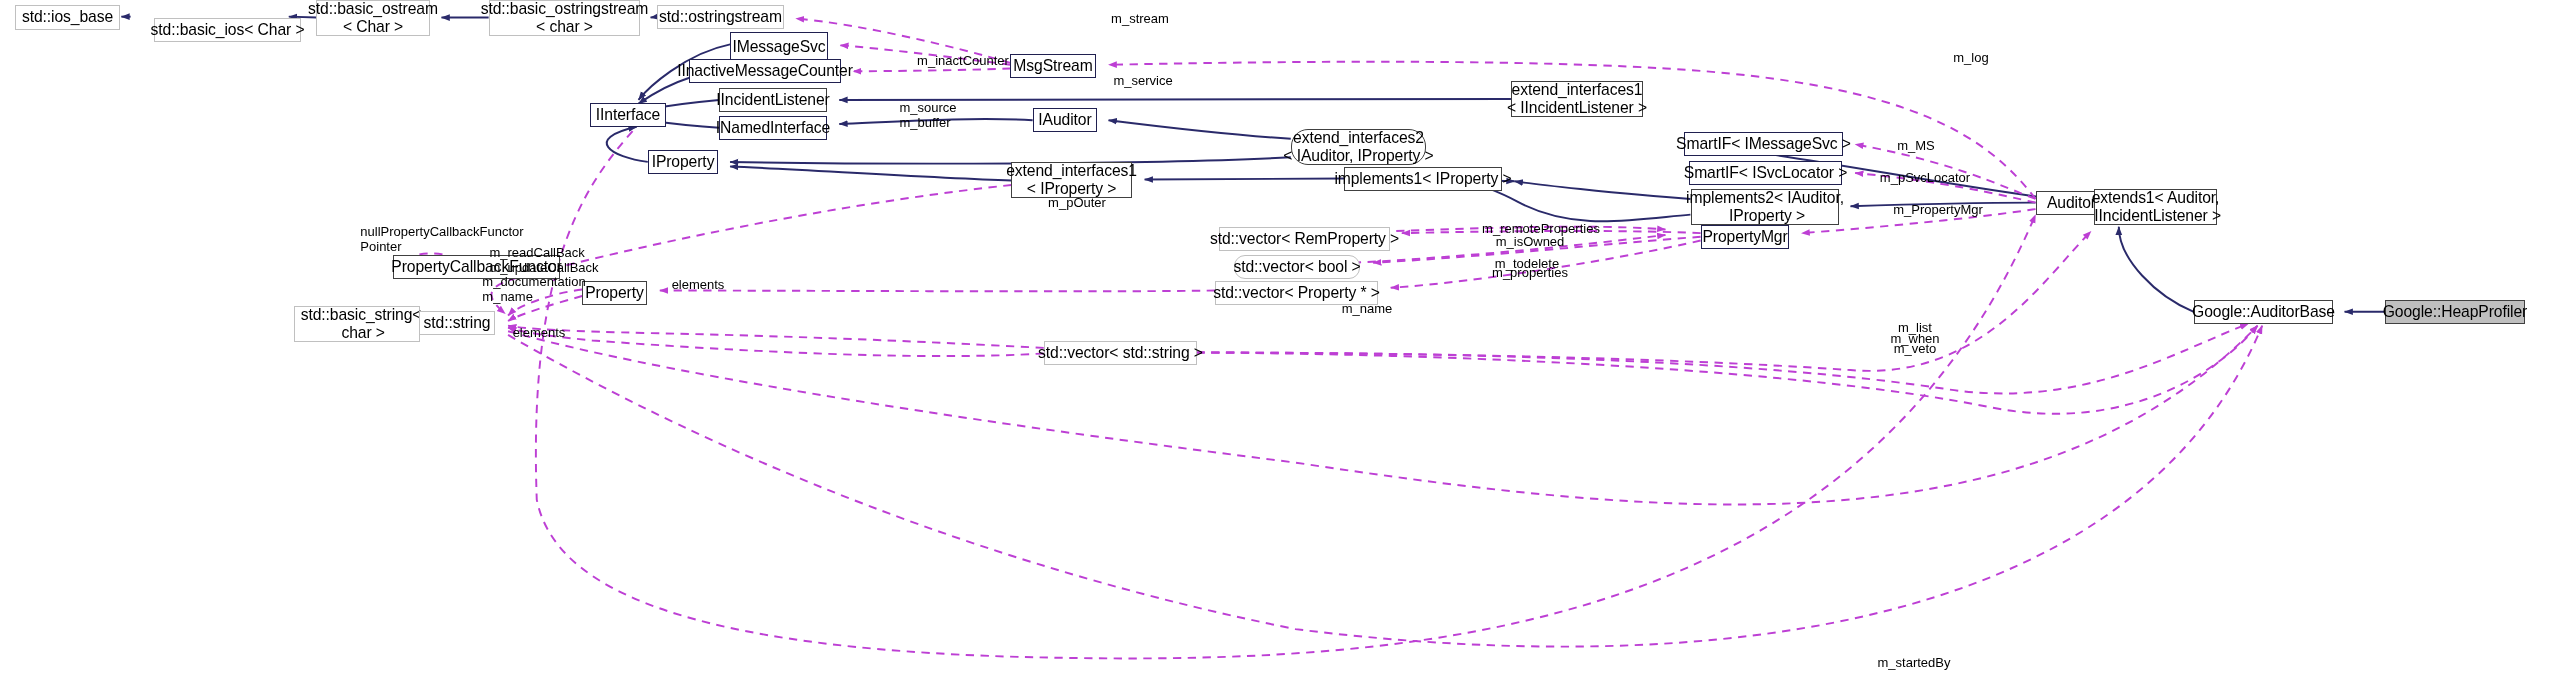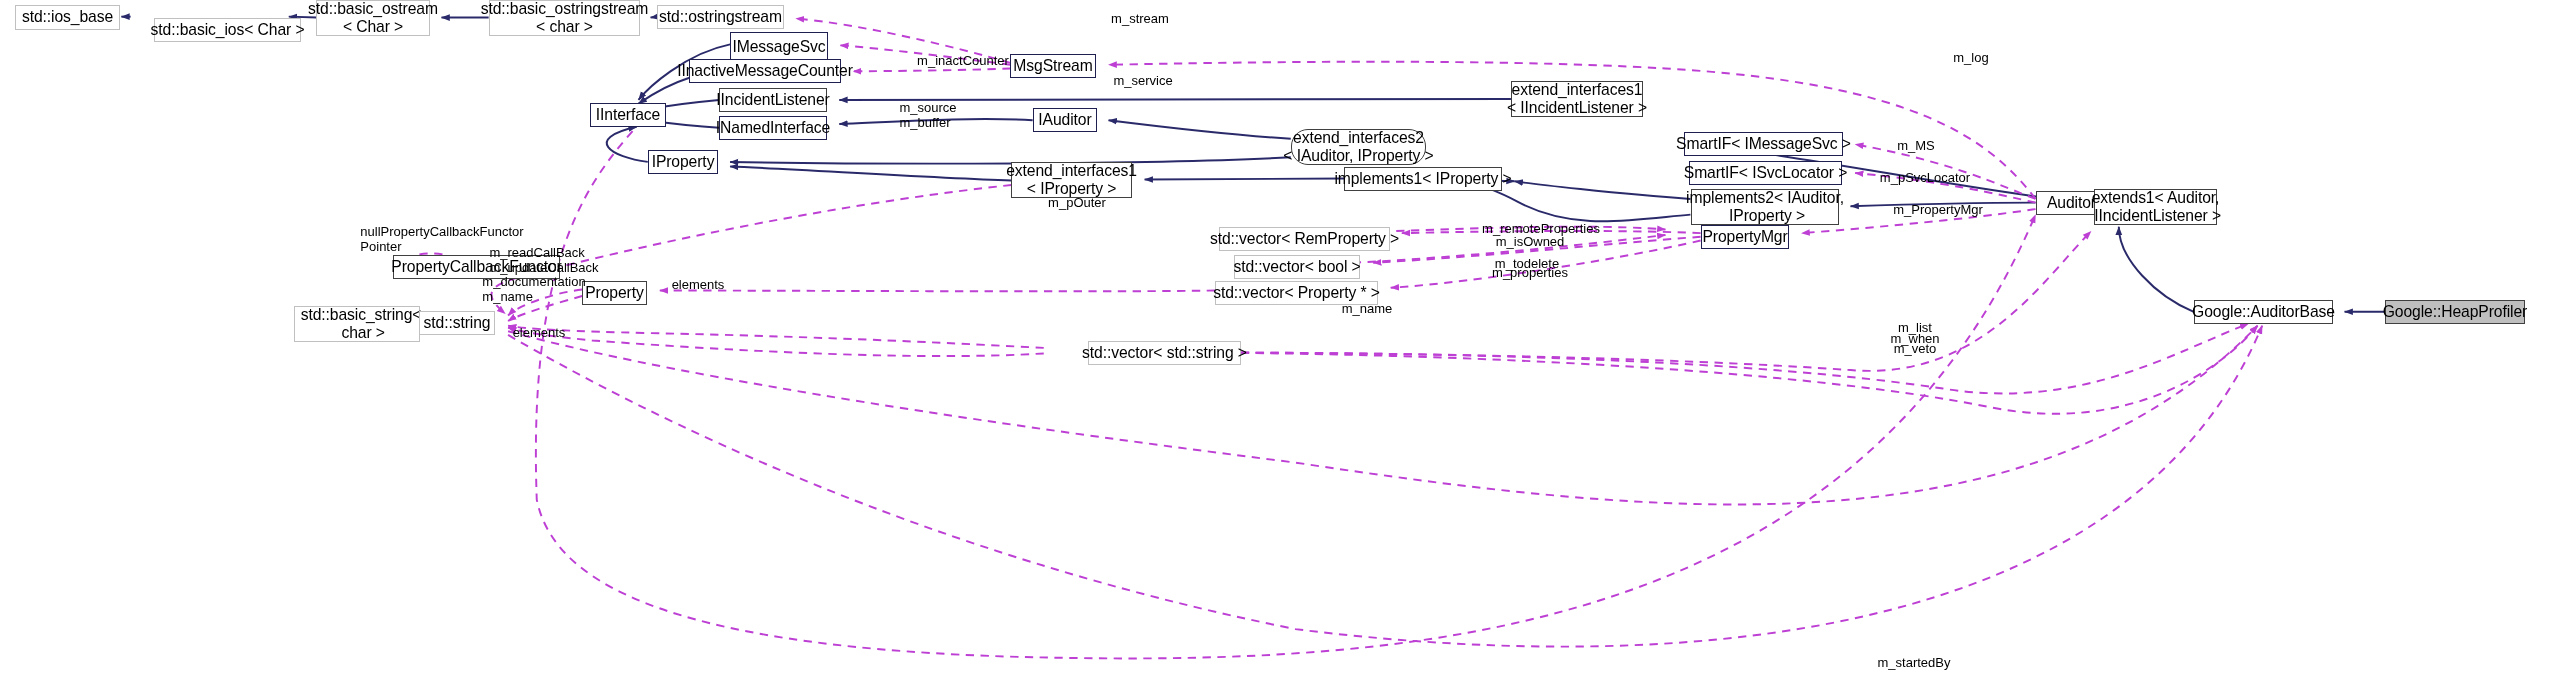--- a/index.html
+++ b/index.html
@@ -148,30 +148,30 @@
 &lt; IProperty &gt;</div>
       <div class="node normal" style="left: 1689px; top: 161px; width: 153px; height: 24px;">SmartIF&lt; ISvcLocator &gt;</div>
       <div class="node bold" style="left: 1344px; top: 167px; width: 158px; height: 24px;">implements1&lt; IProperty &gt;</div>
       <div class="node bold" style="left: 1691px; top: 189px; width: 148px; height: 36px;">implements2&lt; IAuditor,
  IProperty &gt;</div>
       <div class="node bold" style="left: 2036px; top: 191px; width: 71px; height: 24px;">Auditor</div>
       <div class="node bold" style="left: 2094px; top: 189px; width: 123px; height: 36px;">extends1&lt; Auditor,
  IIncidentListener &gt;</div>
       <div class="node thin" style="left: 1219px; top: 227px; width: 171px; height: 24px;">std::vector&lt; RemProperty &gt;</div>
       <div class="node normal" style="left: 1701px; top: 225px; width: 88px; height: 24px;">PropertyMgr</div>
-      <div class="node thin" style="left: 1234px; top: 255px; width: 126px; height: 24px;">std::vector&lt; bool &gt;</div>
+      <div class="node thin" style="left: 1234px; top: 255px; width: 126px; height: 24px; border-radius: 11px;">std::vector&lt; bool &gt;</div>
       <div class="node bold" style="left: 393px; top: 255px; width: 167px; height: 24px;">PropertyCallbackFunctor</div>
       <div class="node bold" style="left: 582px; top: 281px; width: 65px; height: 24px;">Property</div>
       <div class="node thin" style="left: 1215px; top: 281px; width: 163px; height: 24px;">std::vector&lt; Property * &gt;</div>
       <div class="node thin" style="left: 294px; top: 306px; width: 126px; height: 36px; padding-left: 8px;">std::basic_string&lt;
  char &gt;</div>
       <div class="node thin" style="left: 419px; top: 311px; width: 76px; height: 24px;">std::string</div>
       <div class="node bold" style="left: 2194px; top: 300px; width: 139px; height: 24px;">Google::AuditorBase</div>
       <div class="node current" style="left: 2385px; top: 300px; width: 140px; height: 24px;">Google::HeapProfiler</div>
-      <div class="node thin" style="left: 1044px; top: 341px; width: 153px; height: 24px; margin-left: 44px;">std::vector&lt; std::string &gt;</div>
+      <div class="node thin" style="left: 1044px; top: 341px; width: 153px; height: 24px;">std::vector&lt; std::string &gt;</div>
     </div>
 
   <div id="label-layer">
       <div class="edge-label" style="left: 1140px; top: 18.5px;">m_stream</div>
       <div class="edge-label" style="left: 1143px; top: 45px; margin-top: 36px;">m_service</div>
       <div class="edge-label" style="left: 963px; top: 61px;">m_inactCounter</div>
       <div class="edge-label" style="left: 1971px; top: 58px;">m_log</div>
       <div class="edge-label" style="left: 928px; top: 115px;">m_source
 m_buffer</div>
       <div class="edge-label" style="left: 1916px; top: 146px;">m_MS</div>

